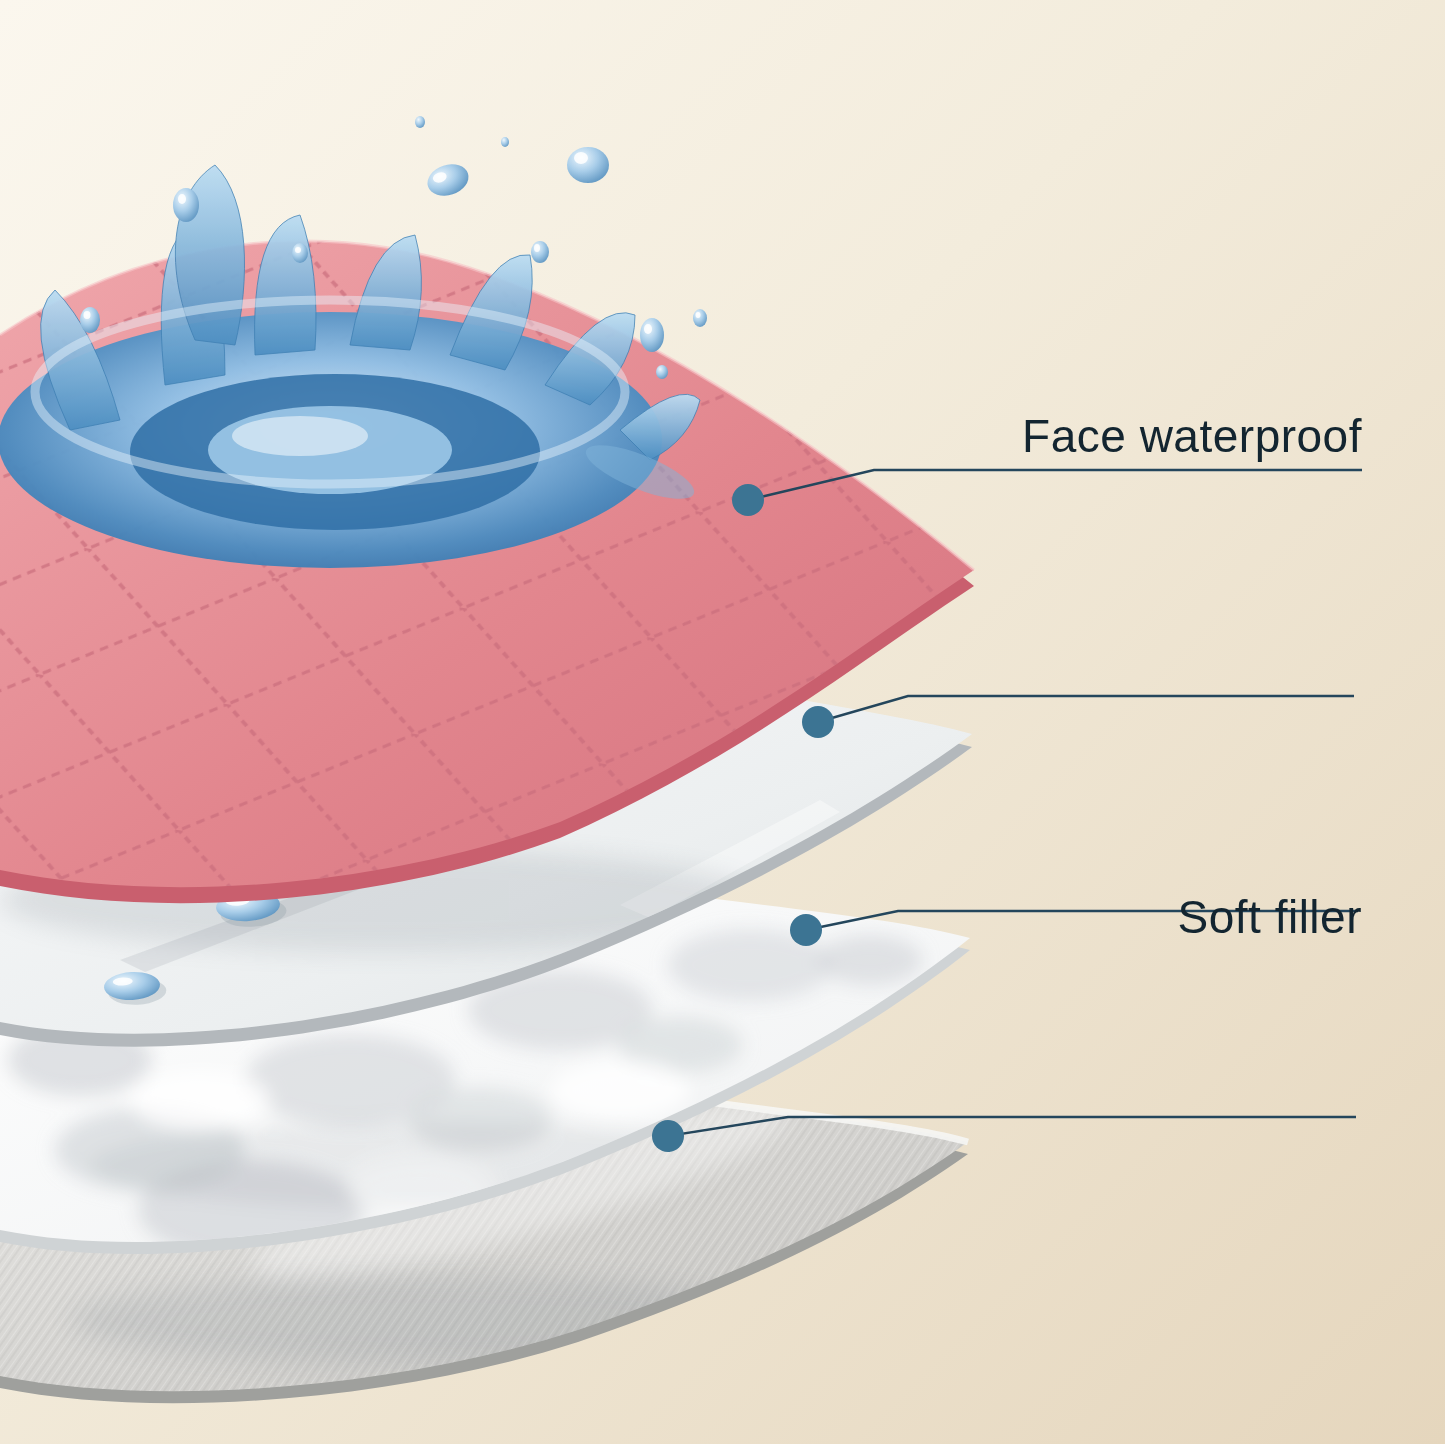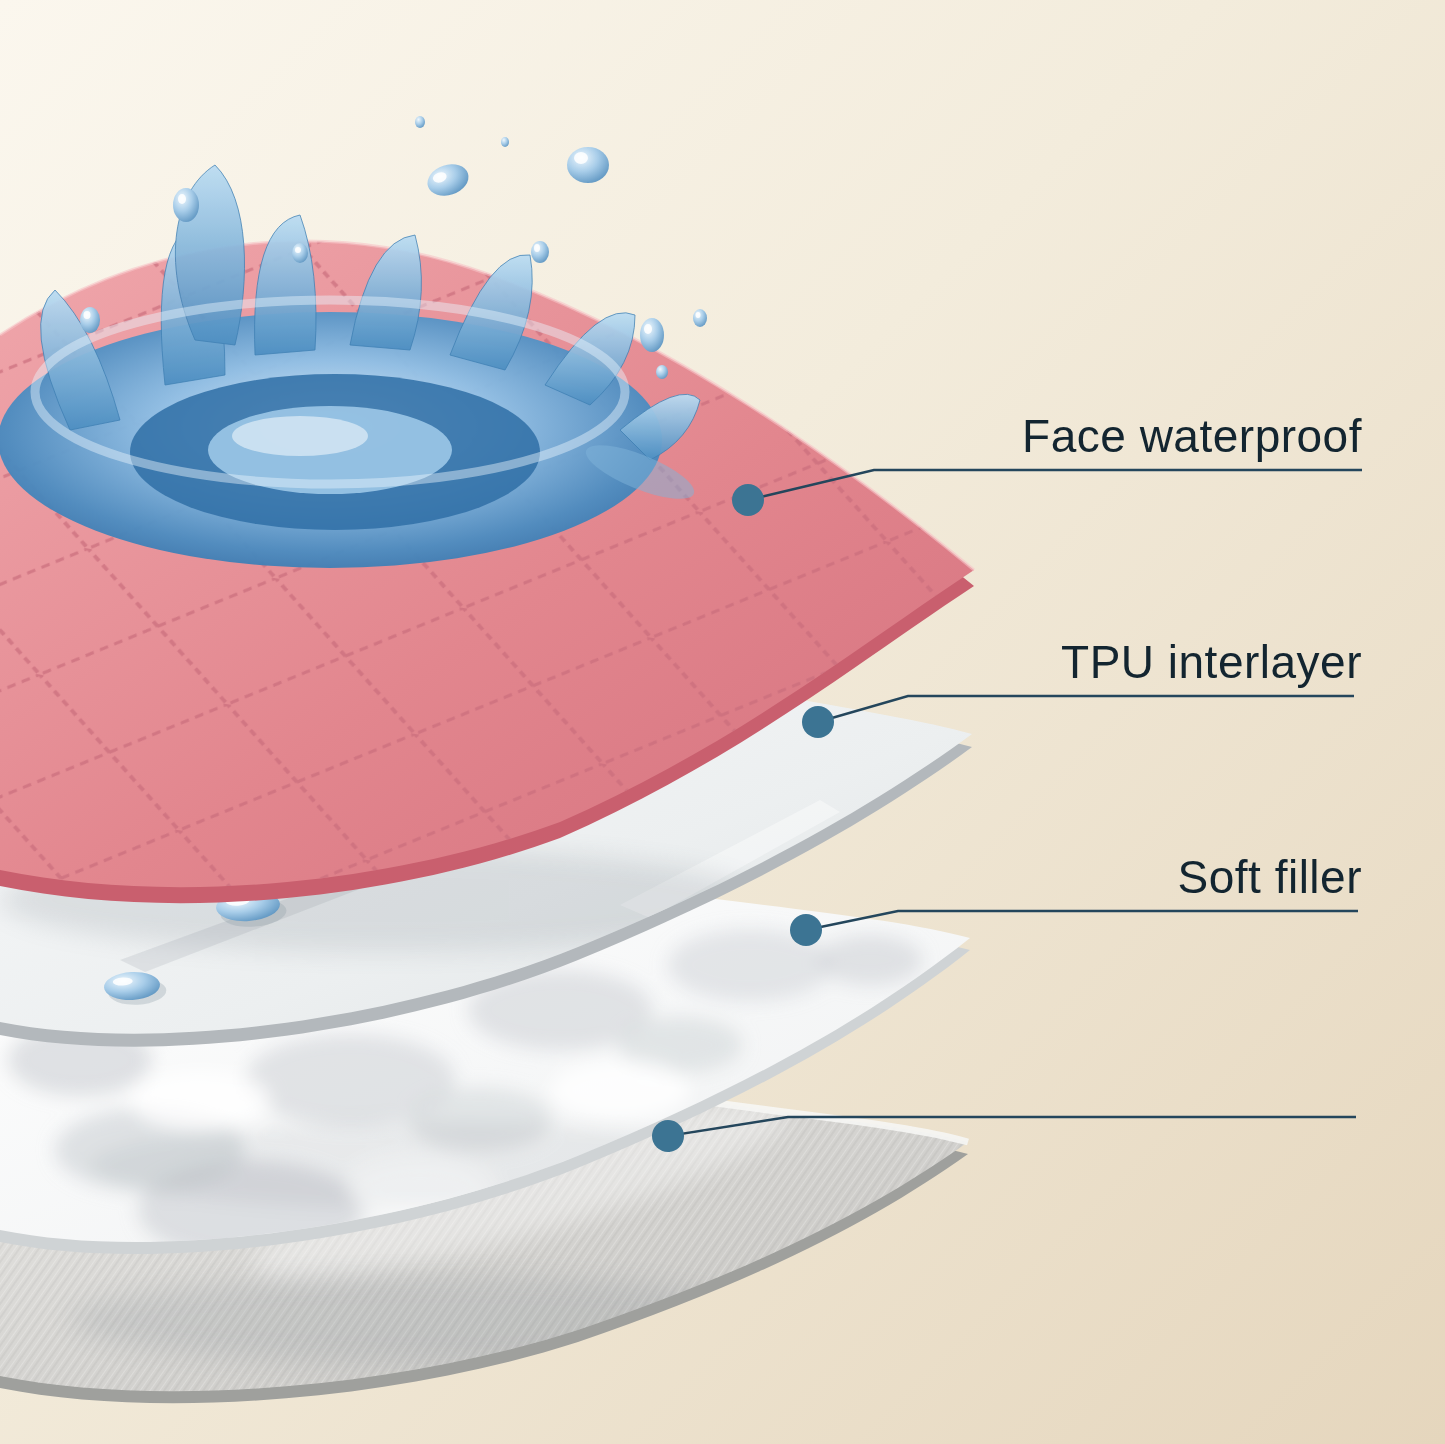--- a/index.html
+++ b/index.html
@@ -229,16 +229,15 @@
       <path class="callout-line" d="M 806,930 L 898,911 L 1358,911"></path>
       <path class="callout-line" d="M 668,1136 L 788,1117 L 1356,1117"></path>
       <circle class="callout-dot" cx="748" cy="500" r="16"></circle>
       <circle class="callout-dot" cx="818" cy="722" r="16"></circle>
       <circle class="callout-dot" cx="806" cy="930" r="16"></circle>
       <circle class="callout-dot" cx="668" cy="1136" r="16"></circle>
     </g>
   </svg>
 
   <div class="callout-label" style="top:408px">Face waterproof</div>
-  <div class="callout-label" style="top:634px">TPU interlayer</div>
-  <div class="callout-label" style="top:849px">Soft filler</div>
+  <div class="callout-label" style="top:889px">Soft filler</div>
 
 </div>
 
 </body></html>

